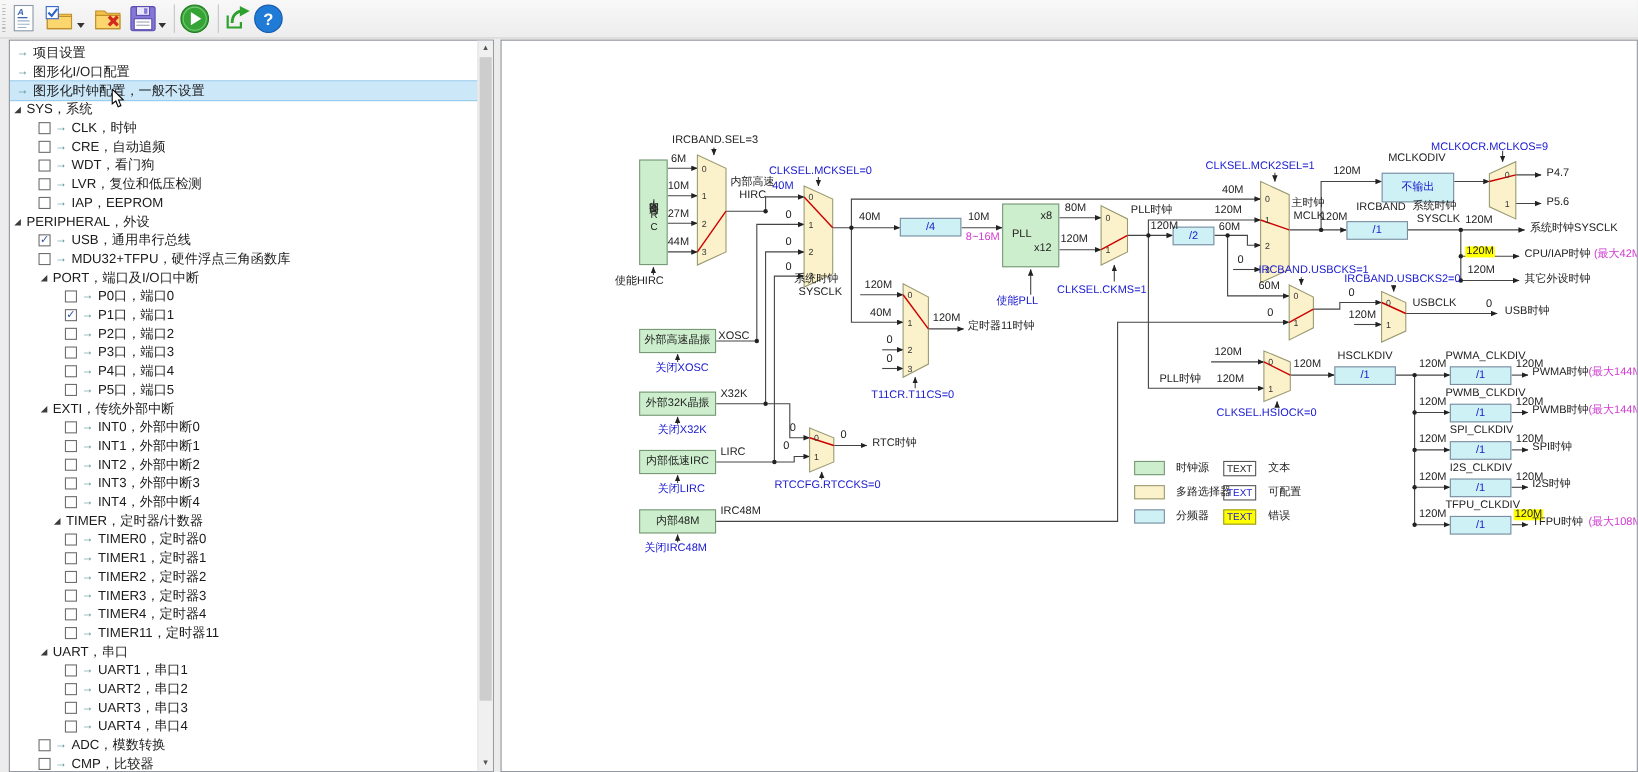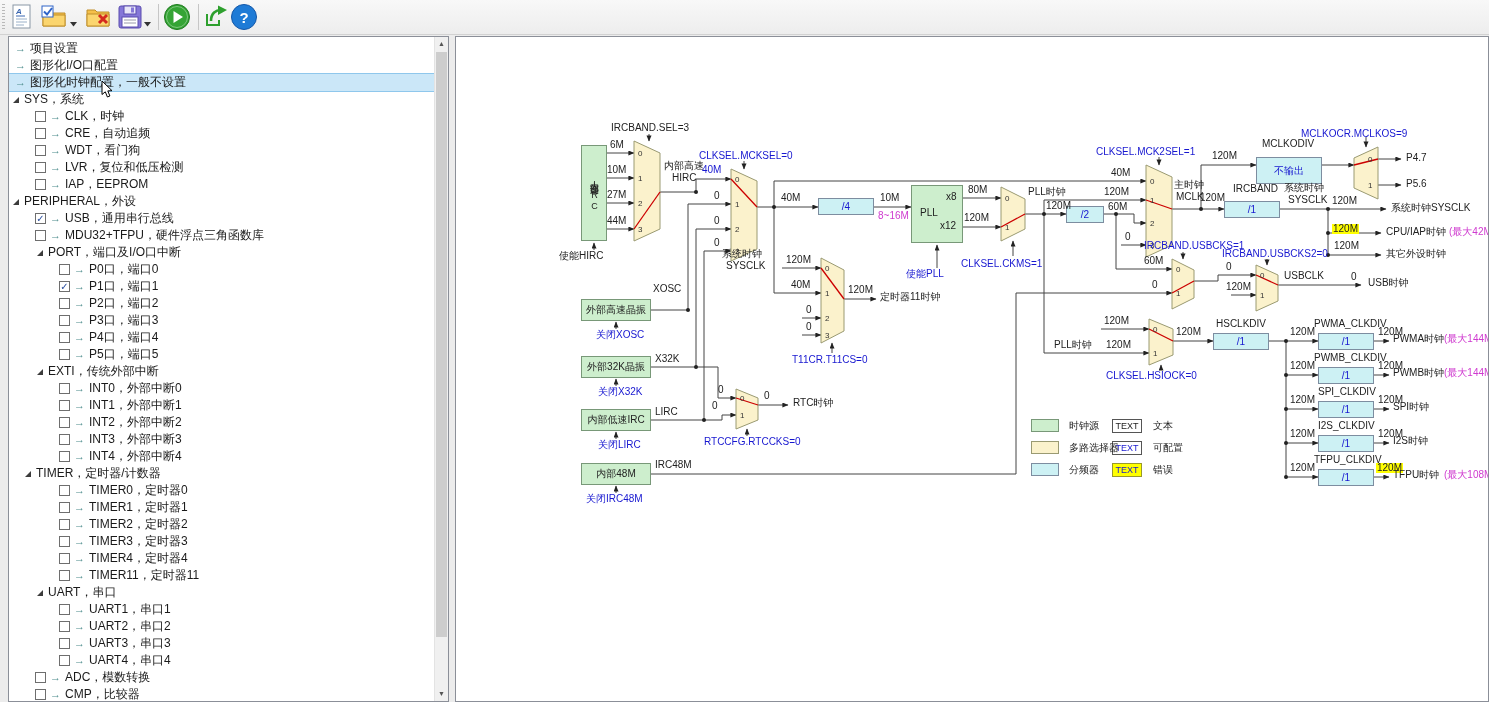--- a/index.html
+++ b/index.html
@@ -221,21 +221,21 @@
       <div class="tree-row" style="padding-left: 50px;">
         <span class="cb"></span>
         <span class="arrow-ic">→</span>
         <span>INT3，外部中断3</span>
       </div>
       <div class="tree-row" style="padding-left: 50px;">
         <span class="cb"></span>
         <span class="arrow-ic">→</span>
         <span>INT4，外部中断4</span>
       </div>
-      <div class="tree-row" style="padding-left: 16px;">
+      <div class="tree-row" style="padding-left: 40px;">
         <span class="tri"></span>
         <span>TIMER，定时器/计数器</span>
       </div>
       <div class="tree-row" style="padding-left: 50px;">
         <span class="cb"></span>
         <span class="arrow-ic">→</span>
         <span>TIMER0，定时器0</span>
       </div>
       <div class="tree-row" style="padding-left: 50px;">
         <span class="cb"></span>
@@ -563,21 +563,21 @@
       <div class="lb" style="left: 937px; top: 365px;">SPI时钟</div>
       <div class="lb" style="left: 834px; top: 392px;">120M</div>
       <div class="lb" style="left: 862px; top: 384px;">I2S_CLKDIV</div>
       <div class="lb" style="left: 922px; top: 392px;">120M</div>
       <div class="lb" style="left: 937px; top: 399px;">I2S时钟</div>
       <div class="lb" style="left: 834px; top: 426px;">120M</div>
       <div class="lb" style="left: 858px; top: 418px;">TFPU_CLKDIV</div>
       <div class="lb lb-y" style="left: 920px; top: 426px;">120M</div>
       <div class="lb" style="left: 937px; top: 433px;">TFPU时钟</div>
       <div class="lb lb-m" style="left: 988px; top: 433px;">(最大108M)</div>
-      <div class="lb" style="left: 197px; top: 247px;">XOSC</div>
+      <div class="lb" style="left: 197px; top: 264px;">XOSC</div>
       <div class="lb lb-b" style="left: 140px; top: 293px;">关闭XOSC</div>
       <div class="lb" style="left: 199px; top: 317px;">X32K</div>
       <div class="lb lb-b" style="left: 142px; top: 350px;">关闭X32K</div>
       <div class="lb" style="left: 199px; top: 370px;">LIRC</div>
       <div class="lb lb-b" style="left: 142px; top: 403px;">关闭LIRC</div>
       <div class="lb" style="left: 199px; top: 423px;">IRC48M</div>
       <div class="lb lb-b" style="left: 130px; top: 457px;">关闭IRC48M</div>
       <div class="lb" style="left: 262px; top: 348px;">0</div>
       <div class="lb" style="left: 256px; top: 364px;">0</div>
       <div class="lb lb-b" style="left: 248px; top: 400px;">RTCCFG.RTCCKS=0</div>

